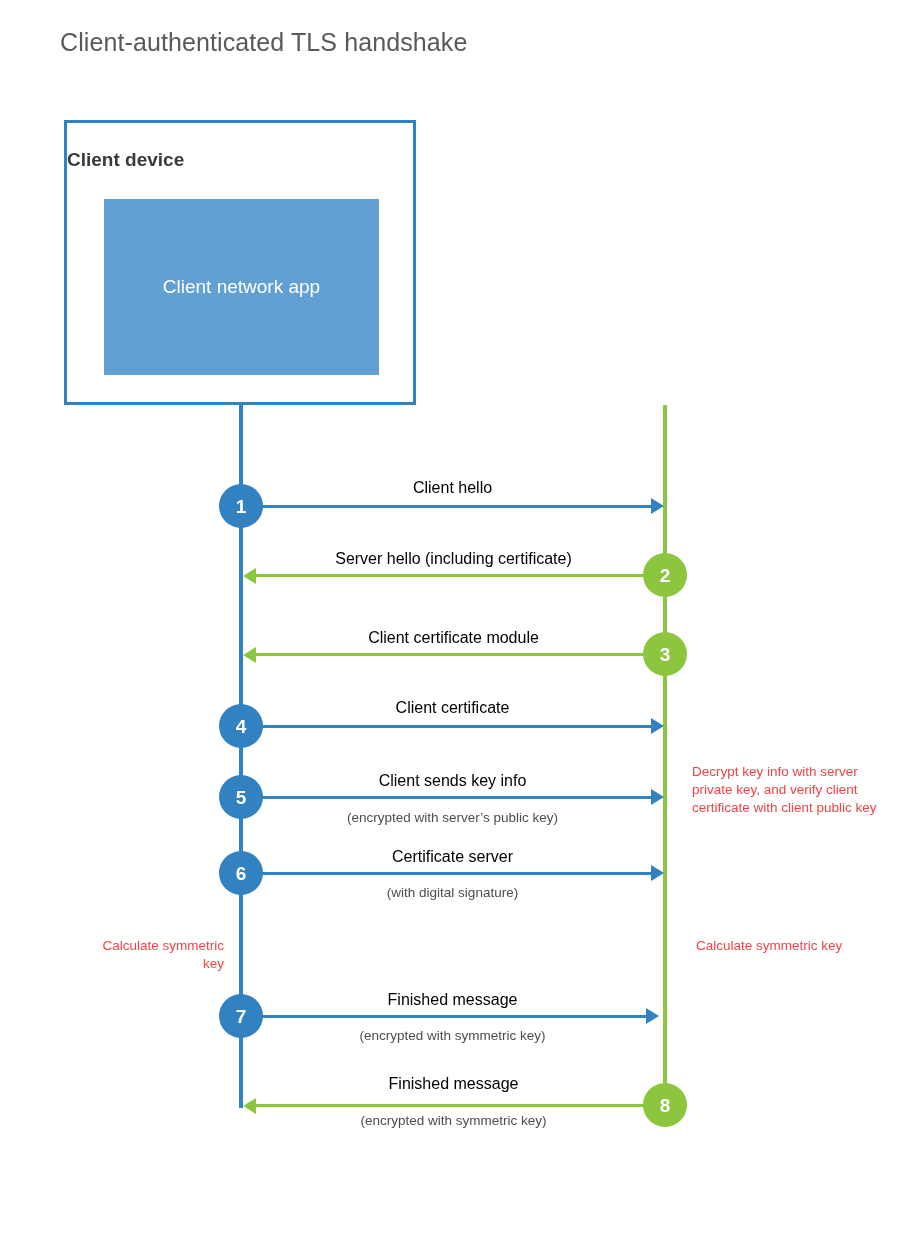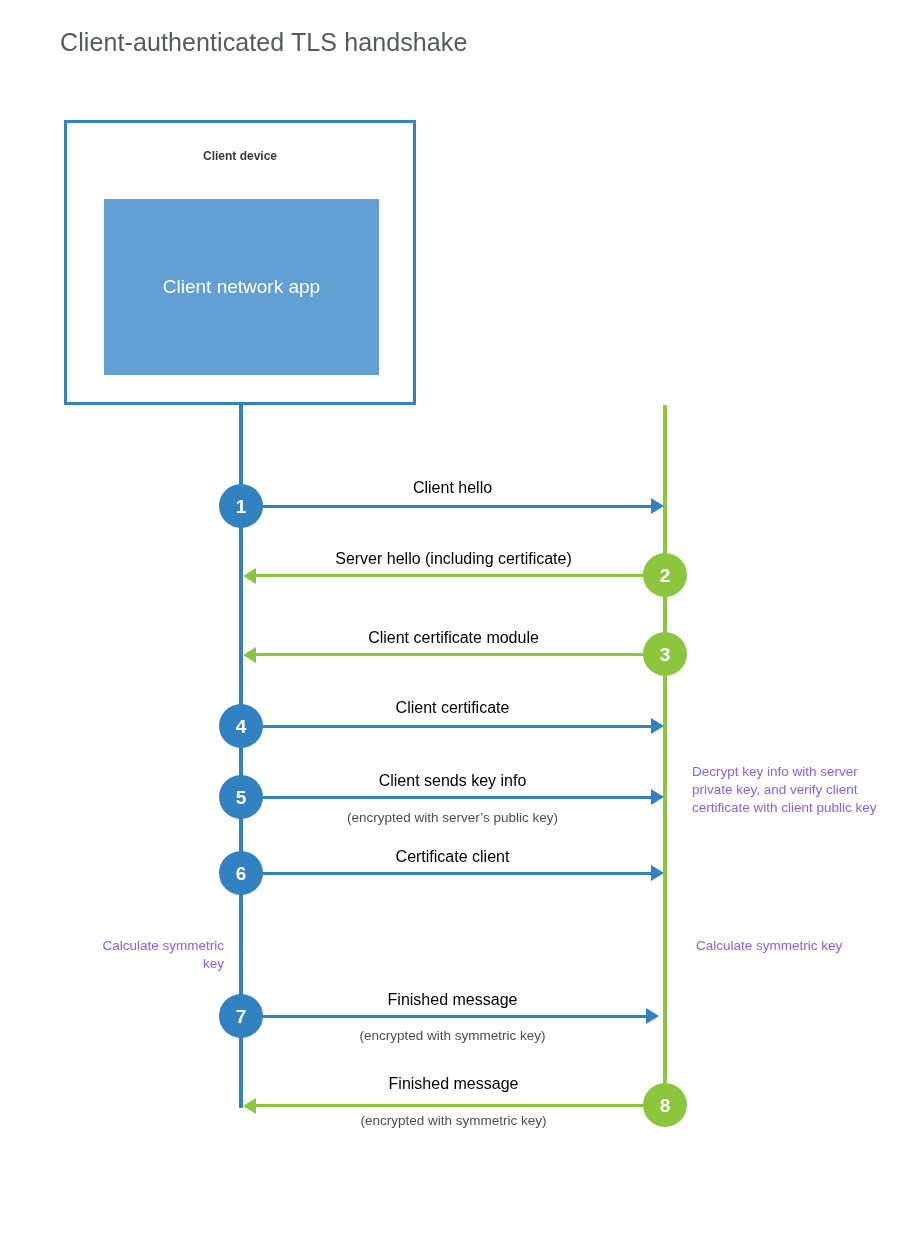--- a/index.html
+++ b/index.html
@@ -50,22 +50,21 @@
     top: 120px;
     width: 427px;
     height: 285px;
     border: 3px solid #8cc63e;
   }
   .party-title {
     position: absolute;
     left: 0;
     right: 0;
     top: 26px;
-    text-align: center;
-    font-size: 12px;
+    font-size: 19px;
     font-weight: bold;
     color: #3a3a3c;
   }
   .client-app-block {
     position: absolute;
     left: 37px;
     top: 76px;
     width: 275px;
     height: 176px;
     background: #629fd2;
@@ -165,21 +164,21 @@
     text-align: center;
     font-size: 13.5px;
     color: #4d4d4f;
     white-space: nowrap;
   }
 
   
   .side-note {
     position: absolute;
     font-size: 13.5px;
-    color: #8b5cf6;
+    color: #ef4444;
     line-height: 1.33;
   }
   .side-note.right-align { text-align: right; }
   .side-note.left-align  { text-align: left; }
 </style>
 </head>
 <body>
 
 <div id="diagram-root">
 
@@ -213,23 +212,24 @@
   <div class="msg-line to-right" style="left:217px; top:725px; width:410px;"></div>
   <div class="arrow-head right" style="left:627px; top:718px;"></div>
   <div class="step-circle blue" style="left:195px; top:704px;">4</div>
 
   <div class="msg-label" style="left:217px; right:260px; top:772px;">Client sends key info</div>
   <div class="msg-line to-right" style="left:217px; top:796px; width:410px;"></div>
   <div class="arrow-head right" style="left:627px; top:789px;"></div>
   <div class="msg-sublabel" style="left:217px; right:260px; top:810px;text-align:center;">(encrypted with server’s public key)</div>
   <div class="step-circle blue" style="left:195px; top:775px;">5</div>
 
-  <div class="msg-label" style="left:217px; right:260px; top:848px;">Certificate client</div>
+  <div class="msg-label" style="left:217px; right:260px; top:848px;">Certificate server</div>
   <div class="msg-line to-right" style="left:217px; top:872px; width:410px;"></div>
   <div class="arrow-head right" style="left:627px; top:865px;"></div>
+  <div class="msg-sublabel" style="left:217px; right:260px; top:885px;">(with digital signature)</div>
   <div class="step-circle blue" style="left:195px; top:851px;">6</div>
 
   <div class="side-note left-align" style="left:668px; top:763px; width:185px;">Decrypt key info with server private key, and verify client certificate with client public key</div>
 
   <div class="side-note right-align" style="left:60px; top:937px; width:140px;">Calculate symmetric key</div>
   <div class="side-note left-align" style="left:672px; top:937px; width:150px;">Calculate symmetric key</div>
 
   <div class="msg-label" style="left:217px; right:260px; top:991px;">Finished message</div>
   <div class="msg-line to-right" style="left:217px; top:1015px; width:405px;"></div>
   <div class="arrow-head right" style="left:622px; top:1008px;"></div>

